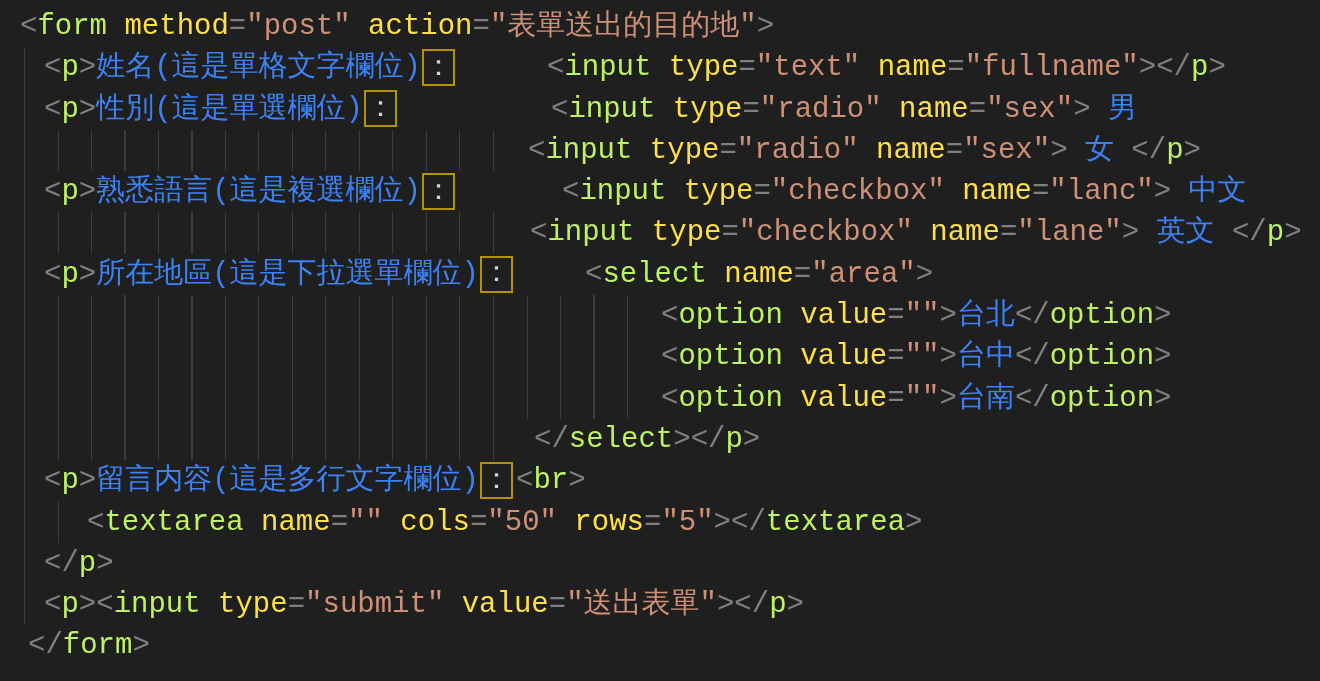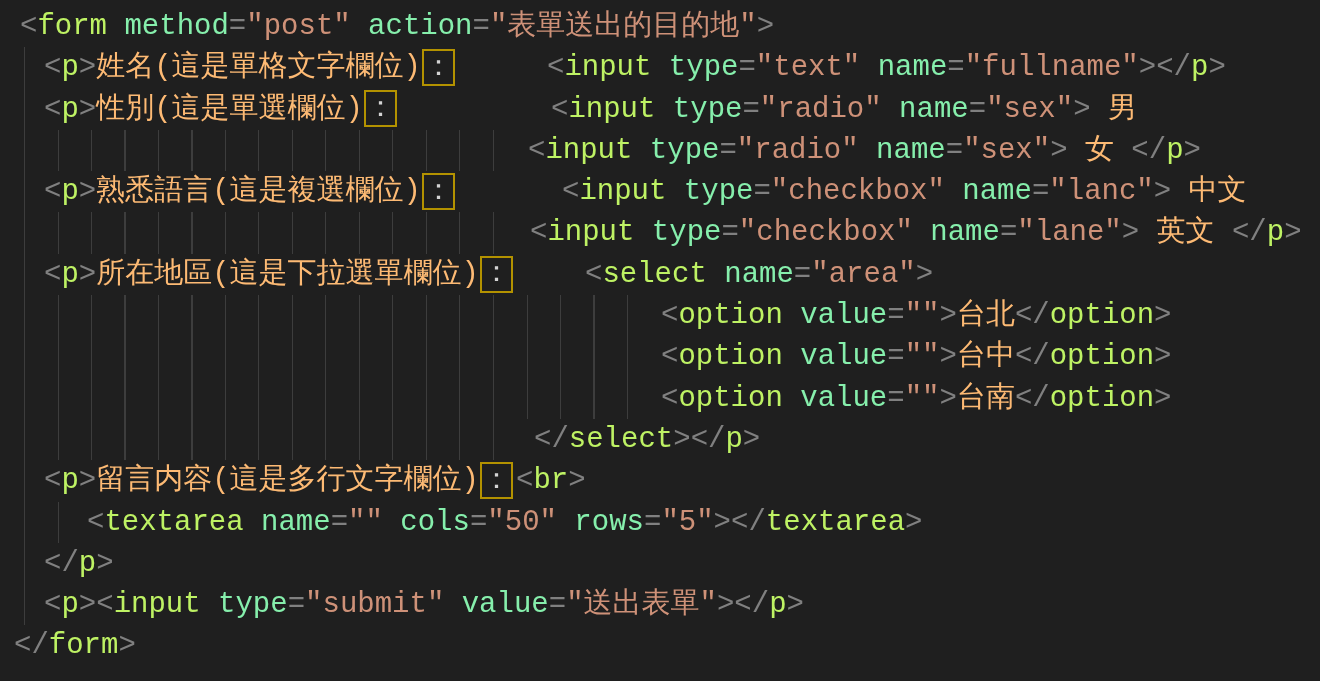--- a/index.html
+++ b/index.html
@@ -23,24 +23,24 @@
     white-space:pre;
   }
   .guides{
     position:absolute;
     top:0;bottom:0;
     pointer-events:none;
   }
   .seg{display:inline-block;vertical-align:top;}
   .seg.abs{position:absolute;top:0;}
   .tok-t{color:#bef264;}   
-  .tok-a{color:#86efac;}   
+  .tok-a{color:#fde047;}   
   .tok-s{color:#ce9178;}   
   .tok-p{color:#808080;}   
-  .tok-x{color:#fdba74;}   
+  .tok-x{color:#3b82f6;}   
   .ubox{
     display:inline-flex;
     align-items:center;
     justify-content:center;
     box-sizing:border-box;
     min-width:28px;
     height:37px;
     border:2px solid #b39200;
     color:#d4d4d4;
     vertical-align:middle;
@@ -59,14 +59,14 @@
     <div class="line"><div class="guides" style="left: 24px; width: 470px; background: repeating-linear-gradient(to right, rgb(61, 61, 61) 0px, rgb(61, 61, 61) 1px, transparent 1px, transparent 33.5px);"></div><span class="seg" style="margin-left: 530px;"><span class="tok-p">&lt;</span><span class="tok-t">input</span><span class="tok-x"> </span><span class="tok-a">type</span><span class="tok-p">=</span><span class="tok-s">"checkbox"</span><span class="tok-x"> </span><span class="tok-a">name</span><span class="tok-p">=</span><span class="tok-s">"lane"</span><span class="tok-p">&gt;</span><span class="tok-x"> 英文 </span><span class="tok-p">&lt;/</span><span class="tok-t">p</span><span class="tok-p">&gt;</span></span></div>
     <div class="line"><div class="guides" style="left: 24px; width: 1px; background: repeating-linear-gradient(to right, rgb(61, 61, 61) 0px, rgb(61, 61, 61) 1px, transparent 1px, transparent 33.5px);"></div><span class="seg" style="margin-left: 44px;"><span class="tok-p">&lt;</span><span class="tok-t">p</span><span class="tok-p">&gt;</span><span class="tok-x">所在地區(這是下拉選單欄位)</span><span class="ubox" style="border-color: rgb(179, 146, 0);">：</span></span><span class="seg abs" style="left: 585px;"><span class="tok-p">&lt;</span><span class="tok-t">select</span><span class="tok-x"> </span><span class="tok-a">name</span><span class="tok-p">=</span><span class="tok-s">"area"</span><span class="tok-p">&gt;</span></span></div>
     <div class="line"><div class="guides" style="left: 24px; width: 604px; background: repeating-linear-gradient(to right, rgb(61, 61, 61) 0px, rgb(61, 61, 61) 1px, transparent 1px, transparent 33.5px);"></div><span class="seg" style="margin-left: 661px;"><span class="tok-p">&lt;</span><span class="tok-t">option</span><span class="tok-x"> </span><span class="tok-a">value</span><span class="tok-p">=</span><span class="tok-s">""</span><span class="tok-p">&gt;</span><span class="tok-x">台北</span><span class="tok-p">&lt;/</span><span class="tok-t">option</span><span class="tok-p">&gt;</span></span></div>
     <div class="line"><div class="guides" style="left: 24px; width: 604px; background: repeating-linear-gradient(to right, rgb(61, 61, 61) 0px, rgb(61, 61, 61) 1px, transparent 1px, transparent 33.5px);"></div><span class="seg" style="margin-left: 661px;"><span class="tok-p">&lt;</span><span class="tok-t">option</span><span class="tok-x"> </span><span class="tok-a">value</span><span class="tok-p">=</span><span class="tok-s">""</span><span class="tok-p">&gt;</span><span class="tok-x">台中</span><span class="tok-p">&lt;/</span><span class="tok-t">option</span><span class="tok-p">&gt;</span></span></div>
     <div class="line"><div class="guides" style="left: 24px; width: 604px; background: repeating-linear-gradient(to right, rgb(61, 61, 61) 0px, rgb(61, 61, 61) 1px, transparent 1px, transparent 33.5px);"></div><span class="seg" style="margin-left: 661px;"><span class="tok-p">&lt;</span><span class="tok-t">option</span><span class="tok-x"> </span><span class="tok-a">value</span><span class="tok-p">=</span><span class="tok-s">""</span><span class="tok-p">&gt;</span><span class="tok-x">台南</span><span class="tok-p">&lt;/</span><span class="tok-t">option</span><span class="tok-p">&gt;</span></span></div>
     <div class="line"><div class="guides" style="left: 24px; width: 470px; background: repeating-linear-gradient(to right, rgb(61, 61, 61) 0px, rgb(61, 61, 61) 1px, transparent 1px, transparent 33.5px);"></div><span class="seg" style="margin-left: 534px;"><span class="tok-p">&lt;/</span><span class="tok-t">select</span><span class="tok-p">&gt;</span><span class="tok-p">&lt;/</span><span class="tok-t">p</span><span class="tok-p">&gt;</span></span></div>
     <div class="line"><div class="guides" style="left: 24px; width: 1px; background: repeating-linear-gradient(to right, rgb(61, 61, 61) 0px, rgb(61, 61, 61) 1px, transparent 1px, transparent 33.5px);"></div><span class="seg" style="margin-left: 44px;"><span class="tok-p">&lt;</span><span class="tok-t">p</span><span class="tok-p">&gt;</span><span class="tok-x">留言内容(這是多行文字欄位)</span><span class="ubox" style="border-color: rgb(179, 146, 0);">：</span></span><span class="seg"><span class="tok-p">&lt;</span><span class="tok-t">br</span><span class="tok-p">&gt;</span></span></div>
     <div class="line"><div class="guides" style="left: 24px; width: 34.5px; background: repeating-linear-gradient(to right, rgb(61, 61, 61) 0px, rgb(61, 61, 61) 1px, transparent 1px, transparent 33.5px);"></div><span class="seg" style="margin-left: 87px;"><span class="tok-p">&lt;</span><span class="tok-t">textarea</span><span class="tok-x"> </span><span class="tok-a">name</span><span class="tok-p">=</span><span class="tok-s">""</span><span class="tok-x"> </span><span class="tok-a">cols</span><span class="tok-p">=</span><span class="tok-s">"50"</span><span class="tok-x"> </span><span class="tok-a">rows</span><span class="tok-p">=</span><span class="tok-s">"5"</span><span class="tok-p">&gt;</span><span class="tok-p">&lt;/</span><span class="tok-t">textarea</span><span class="tok-p">&gt;</span></span></div>
     <div class="line"><div class="guides" style="left: 24px; width: 1px; background: repeating-linear-gradient(to right, rgb(61, 61, 61) 0px, rgb(61, 61, 61) 1px, transparent 1px, transparent 33.5px);"></div><span class="seg" style="margin-left: 44px;"><span class="tok-p">&lt;/</span><span class="tok-t">p</span><span class="tok-p">&gt;</span></span></div>
     <div class="line"><div class="guides" style="left: 24px; width: 1px; background: repeating-linear-gradient(to right, rgb(61, 61, 61) 0px, rgb(61, 61, 61) 1px, transparent 1px, transparent 33.5px);"></div><span class="seg" style="margin-left: 44px;"><span class="tok-p">&lt;</span><span class="tok-t">p</span><span class="tok-p">&gt;</span><span class="tok-p">&lt;</span><span class="tok-t">input</span><span class="tok-x"> </span><span class="tok-a">type</span><span class="tok-p">=</span><span class="tok-s">"submit"</span><span class="tok-x"> </span><span class="tok-a">value</span><span class="tok-p">=</span><span class="tok-s">"送出表單"</span><span class="tok-p">&gt;</span><span class="tok-p">&lt;/</span><span class="tok-t">p</span><span class="tok-p">&gt;</span></span></div>
-    <div class="line"><span class="seg" style="margin-left: 14px;"><span class="tok-p">&lt;/</span><span class="tok-t">form</span><span class="tok-p">&gt;</span></span></div>
+    <div class="line"><span class="seg" style="margin-left: 28px;"><span class="tok-p">&lt;/</span><span class="tok-t">form</span><span class="tok-p">&gt;</span></span></div>
   </div>
 
 </body></html>

